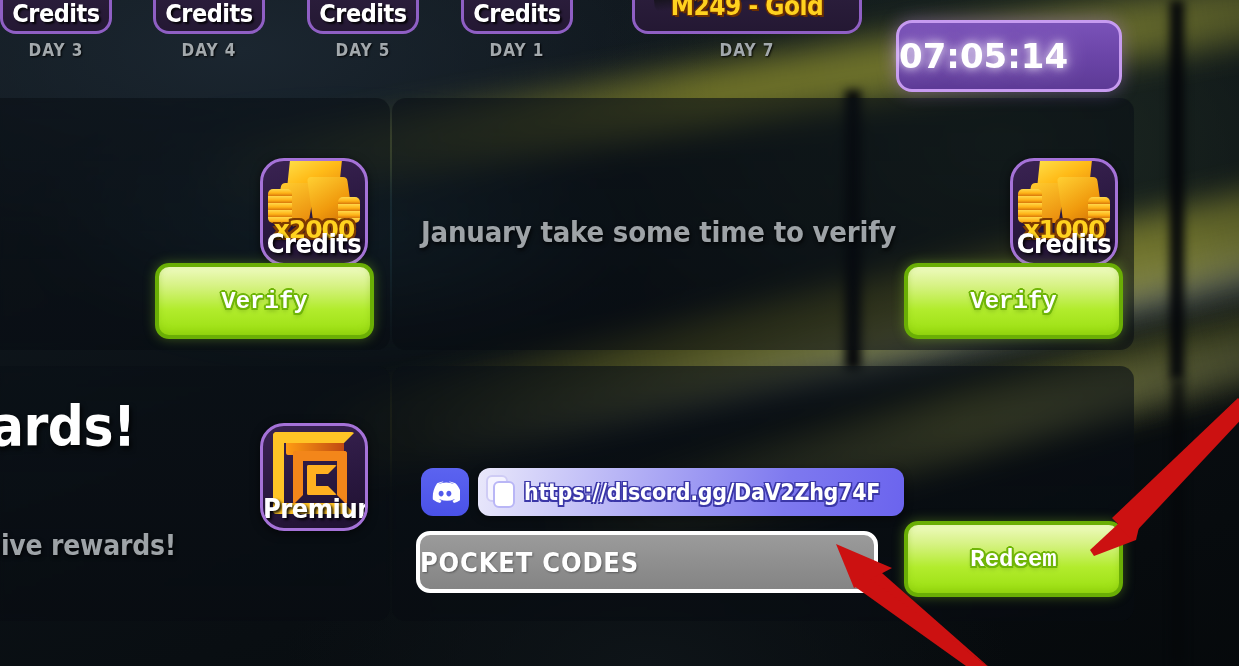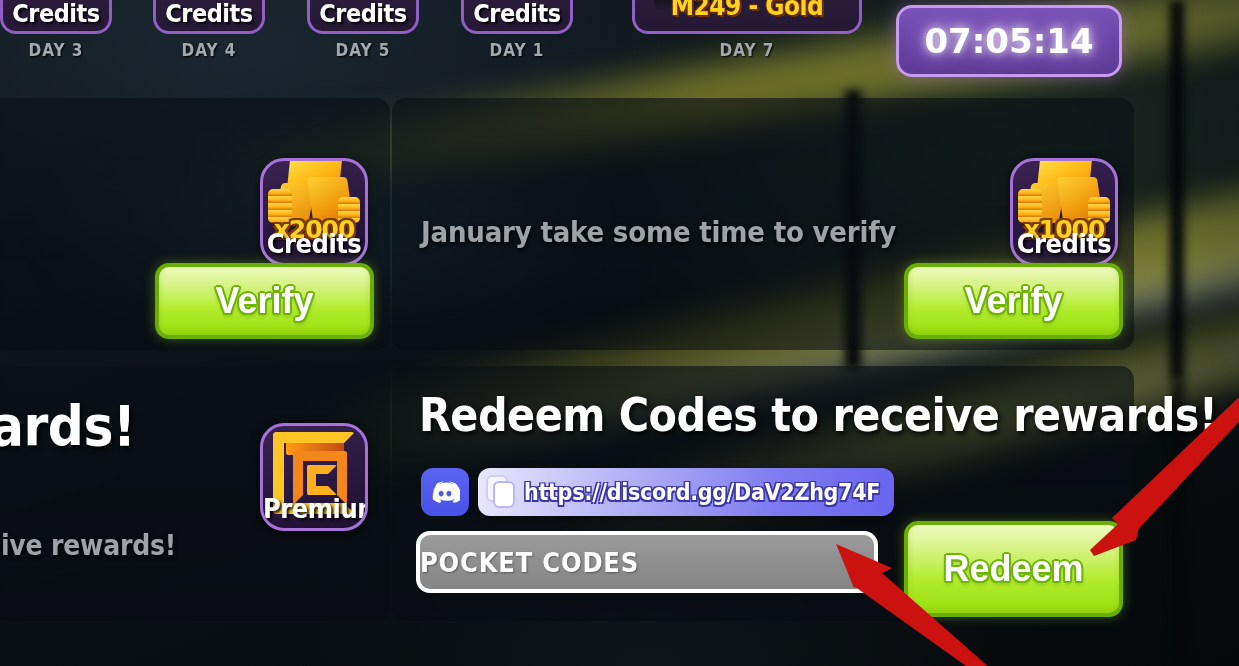--- a/index.html
+++ b/index.html
@@ -140,26 +140,26 @@
     width: 190px; height: 52px;
     background:
       linear-gradient(180deg, rgba(28,28,32,.0) 0%, rgba(24,24,28,.92) 30%, rgba(16,16,20,.95) 70%, rgba(12,12,14,0) 100%);
     border-radius: 6px;
     filter: blur(.4px);
   }
 
   
   .timer {
     position: absolute;
-    left: 896px; top: 5px;
+    left: 896px; top: 20px;
     width: 226px; height: 72px;
     border-radius: 16px;
     border: 3px solid #c79bf0;
     background: linear-gradient(180deg, #7a52b8 0%, #6b45a8 50%, #5d3a96 100%);
-    display: flex; align-items: center; justify-content: center;
+    display: flex; align-items: center; justify-content: flex-start;
     box-shadow: 0 0 18px rgba(160,110,220,.45);
   }
   .timer-text {
     font-family: "DejaVu Sans", sans-serif;
     font-weight: bold;
     font-size: 34px;
     color: #ffffff;
     letter-spacing: 0px;
     text-shadow: 0 0 10px rgba(255,255,255,.85), 0 0 22px rgba(230,200,255,.7);
   }
@@ -292,23 +292,23 @@
   .btn-green {
     position: absolute;
     border-radius: 14px;
     border: 4px solid #6aae05;
     background: linear-gradient(180deg, #eefabf 0%, #d6f283 28%, #b2ec2d 62%, #9ade10 100%);
     display: flex; align-items: center; justify-content: center;
     box-shadow: 0 0 12px rgba(150,220,40,.35), inset 0 -3px 6px rgba(120,180,10,.35);
     cursor: pointer;
   }
   .btn-green-label {
-    font-family: Liberation Sans, sans-serif;
-    font-weight: bold;
-    font-size: 36px;
+    font-family: Liberation Mono, monospace;
+    font-weight: bold;
+    font-size: 24px;
     color: #ffffff;
     letter-spacing: 0px;
     text-shadow:
       2px 0 0 #6fb507, -2px 0 0 #6fb507, 0 2px 0 #6fb507, 0 -2px 0 #6fb507,
       1.5px 1.5px 0 #6fb507, -1.5px 1.5px 0 #6fb507, 1.5px -1.5px 0 #6fb507, -1.5px -1.5px 0 #6fb507,
       0 3px 4px rgba(60,110,0,.4);
   }
 
   
   .discord-row { position: absolute; display: flex; align-items: center; gap: 9px; }
@@ -317,21 +317,21 @@
     border-radius: 12px;
     background: linear-gradient(180deg, #5b63f0 0%, #4a52e8 100%);
     display: flex; align-items: center; justify-content: center;
     flex: none;
   }
   .invite-pill {
     height: 48px;
     border-radius: 12px;
     background: linear-gradient(100deg, #e9e8fb 0%, #b9b6f6 32%, #7e79ef 72%, #6b64ee 100%);
     display: flex; align-items: center;
-    padding: 0 14px 0 8px;
+    padding: 0 24px 0 8px;
     box-shadow: 0 2px 8px rgba(0,0,0,.45);
   }
   .copy-icon {
     position: relative;
     width: 30px; height: 34px;
     flex: none;
     margin-right: 8px;
   }
   .copy-back {
     position: absolute; left: 0; top: 0;
@@ -506,42 +506,41 @@
   <div class="icon-badge icon-premium" style="left:260px; top:379px;">
     <div class="maze">
       <div class="maze-fill"></div>
       <div class="maze-r mz1"></div>
       <div class="maze-r mz2"></div>
       <div class="maze-r mz3"></div>
     </div>
     <div class="icon-caption">Premium</div>
   </div>
 
-  <div class="panel-title" style="left:419px; top:388px; font-size:46px;">Redeem Codes to receive rewards!</div>
 
   <div class="discord-row" style="left:421px; top:468px;">
     <div class="discord-icon">
       <svg width="30" height="23" viewBox="0 0 24 18" fill="#ffffff" aria-hidden="true">
         <path d="M20.3 1.6A19 19 0 0 0 15.6.2l-.2.4c1.6.4 2.9 1 4.1 1.8a15.9 15.9 0 0 0-12.9 0C7.8 1.6 9.1 1 10.7.6L10.4.2A19 19 0 0 0 5.7 1.6C2.7 6 1.9 10.3 2.3 14.5a19 19 0 0 0 5.8 2.9l1.2-1.9c-.7-.2-1.3-.5-1.9-.9l.4-.3a13.6 13.6 0 0 0 11.6 0l.4.3c-.6.4-1.2.7-1.9.9l1.2 1.9a19 19 0 0 0 5.8-2.9c.5-4.9-.8-9.2-4.6-12.9ZM8.9 12.1c-1.1 0-2-1-2-2.3s.9-2.3 2-2.3 2 1 2 2.3-.9 2.3-2 2.3Zm6.2 0c-1.1 0-2-1-2-2.3s.9-2.3 2-2.3 2 1 2 2.3-.9 2.3-2 2.3Z"></path>
       </svg>
     </div>
     <div class="invite-pill">
       <span class="copy-icon">
         <span class="copy-back"></span>
         <span class="copy-front"></span>
       </span>
       <span class="invite-url">https://discord.gg/DaV2Zhg74F</span>
     </div>
   </div>
 
   <div class="code-input" style="left:416px; top:531px; width:462px; height:62px;">
     <span class="code-input-text">POCKET CODES</span>
   </div>
 
-  <div class="btn-green" style="left:904px; top:521px; width:219px; height:96px;">
+  <div class="btn-green" style="left:904px; top:521px; width:219px; height:76px;">
     <span class="btn-green-label">Redeem</span>
   </div>
 
   <svg class="annot" style="left:1060px; top:390px;" width="190" height="190" viewBox="0 0 190 190">
     <g fill="#cc1111">
       <path d="M178 8 L64 140 L52 128 Z"></path>
       <path d="M30 160 L86 108 L76 150 L34 166 Z"></path>
       <path d="M178 8 L190 20 L70 148 L58 136 Z"></path>
     </g>
   </svg>

